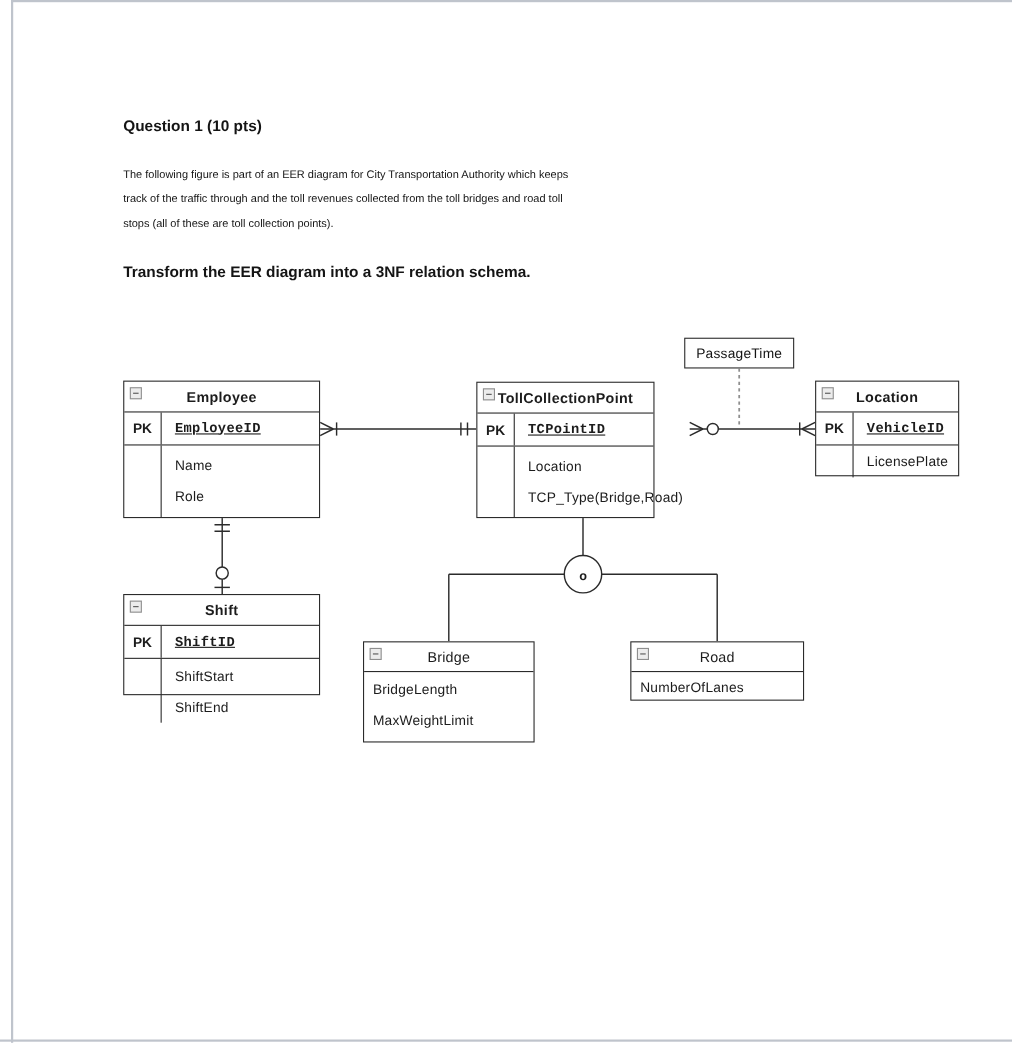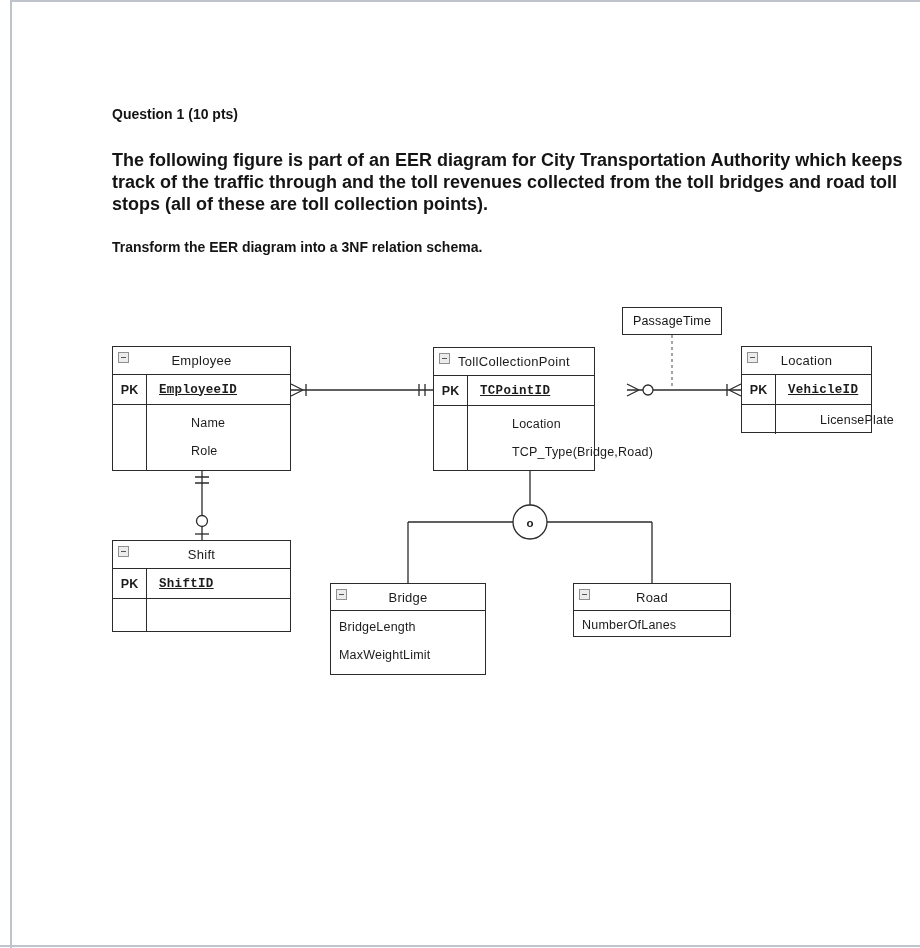--- a/index.html
+++ b/index.html
@@ -8,44 +8,44 @@
     font-family:"Liberation Sans",sans-serif;color:#141414;overflow:hidden;
   }
   
   .pb{position:absolute;background:#bfc4cc;}
   .pb-left{left:10px;top:0;width:2px;height:948px;}
   .pb-top{left:10px;top:0;width:910px;height:2px;}
   .pb-bottom{left:0;top:945px;width:920px;height:2px;}
 
   
   .doc-heading{position:absolute;left:112px;top:106px;font-size:14px;font-weight:bold;}
-  .doc-para{position:absolute;left:112px;top:149px;font-size:18px;font-weight:bold;line-height:22px;}
+  .doc-para{position:absolute;left:112px;top:149px;font-size:10px;font-weight:normal;line-height:22px;}
   .doc-task{position:absolute;left:112px;top:239px;font-size:14px;font-weight:bold;text-align:center;}
 
   
   .connectors{position:absolute;left:0;top:0;pointer-events:none;}
 
   
   .entity{
     position:absolute;background:#fff;border:1.5px solid #2b2b2b;
     display:flex;flex-direction:column;box-sizing:border-box;color:#1c1c1c;
   }
   .e-header{position:relative;display:flex;align-items:center;justify-content:center;
     border-bottom:1.3px solid #2b2b2b;flex:0 0 auto;}
-  .e-title{font-size:13px;font-weight:normal;letter-spacing:0.3px;}
+  .e-title{font-size:13px;font-weight:bold;letter-spacing:0.3px;}
   .e-title.plain{font-weight:normal;letter-spacing:0.2px;}
   .collapse-icon{position:absolute;left:5px;top:5px;width:9px;height:9px;
     border:1px solid #8f8f8f;background:#ececec;}
   .collapse-icon::after{content:"";position:absolute;left:1.5px;top:3.5px;width:5px;height:1.5px;background:#555;}
   .e-pkrow{display:flex;align-items:stretch;border-bottom:1.3px solid #2b2b2b;flex:0 0 auto;}
   .pk-cell{width:33px;flex:0 0 33px;display:flex;align-items:center;justify-content:center;
     font-size:12.5px;font-weight:bold;border-right:1.3px solid #2b2b2b;}
   .key-attr{display:flex;align-items:center;padding-left:12px;font-size:12.5px;font-weight:bold;
     text-decoration:underline;letter-spacing:0.3px;font-family:Liberation Mono, monospace;}
-  .e-attrs{flex:1 1 auto;display:flex;align-items:stretch;gap:32px;}
+  .e-attrs{flex:1 1 auto;display:flex;align-items:stretch;}
   .pk-col{width:33px;flex:0 0 33px;border-right:1.3px solid #2b2b2b;}
   .attr-list{flex:1;padding:4px 0 0 12px;}
   .attr{font-size:12.5px;height:28px;display:flex;align-items:center;letter-spacing:0.2px;}
   .sub-attr-list{padding:2px 0 0 8px;}
   
   .assoc-box{position:absolute;background:#fff;border:1.5px solid #2b2b2b;box-sizing:border-box;
     display:flex;align-items:center;justify-content:center;font-size:12.5px;letter-spacing:0.2px;}
 </style>
 </head>
 <body>
@@ -152,20 +152,24 @@
   <div class="e-header" style="height:27px;">
     <span class="collapse-icon"></span>
     <span class="e-title">Shift</span>
   </div>
   <div class="e-pkrow" style="height:29px;">
     <span class="pk-cell">PK</span>
     <span class="key-attr">ShiftID</span>
   </div>
   <div class="e-attrs">
     <div class="pk-col"></div>
+    <div class="attr-list" style="padding-top:2px;">
+      <div class="attr">ShiftStart</div>
+      <div class="attr">ShiftEnd</div>
+    </div>
   </div>
 </div>
 
 <div class="entity" style="left:330px;top:583px;width:156px;height:92px;">
   <div class="e-header" style="height:26px;">
     <span class="collapse-icon"></span>
     <span class="e-title plain">Bridge</span>
   </div>
   <div class="e-attrs">
     <div class="attr-list sub-attr-list">

